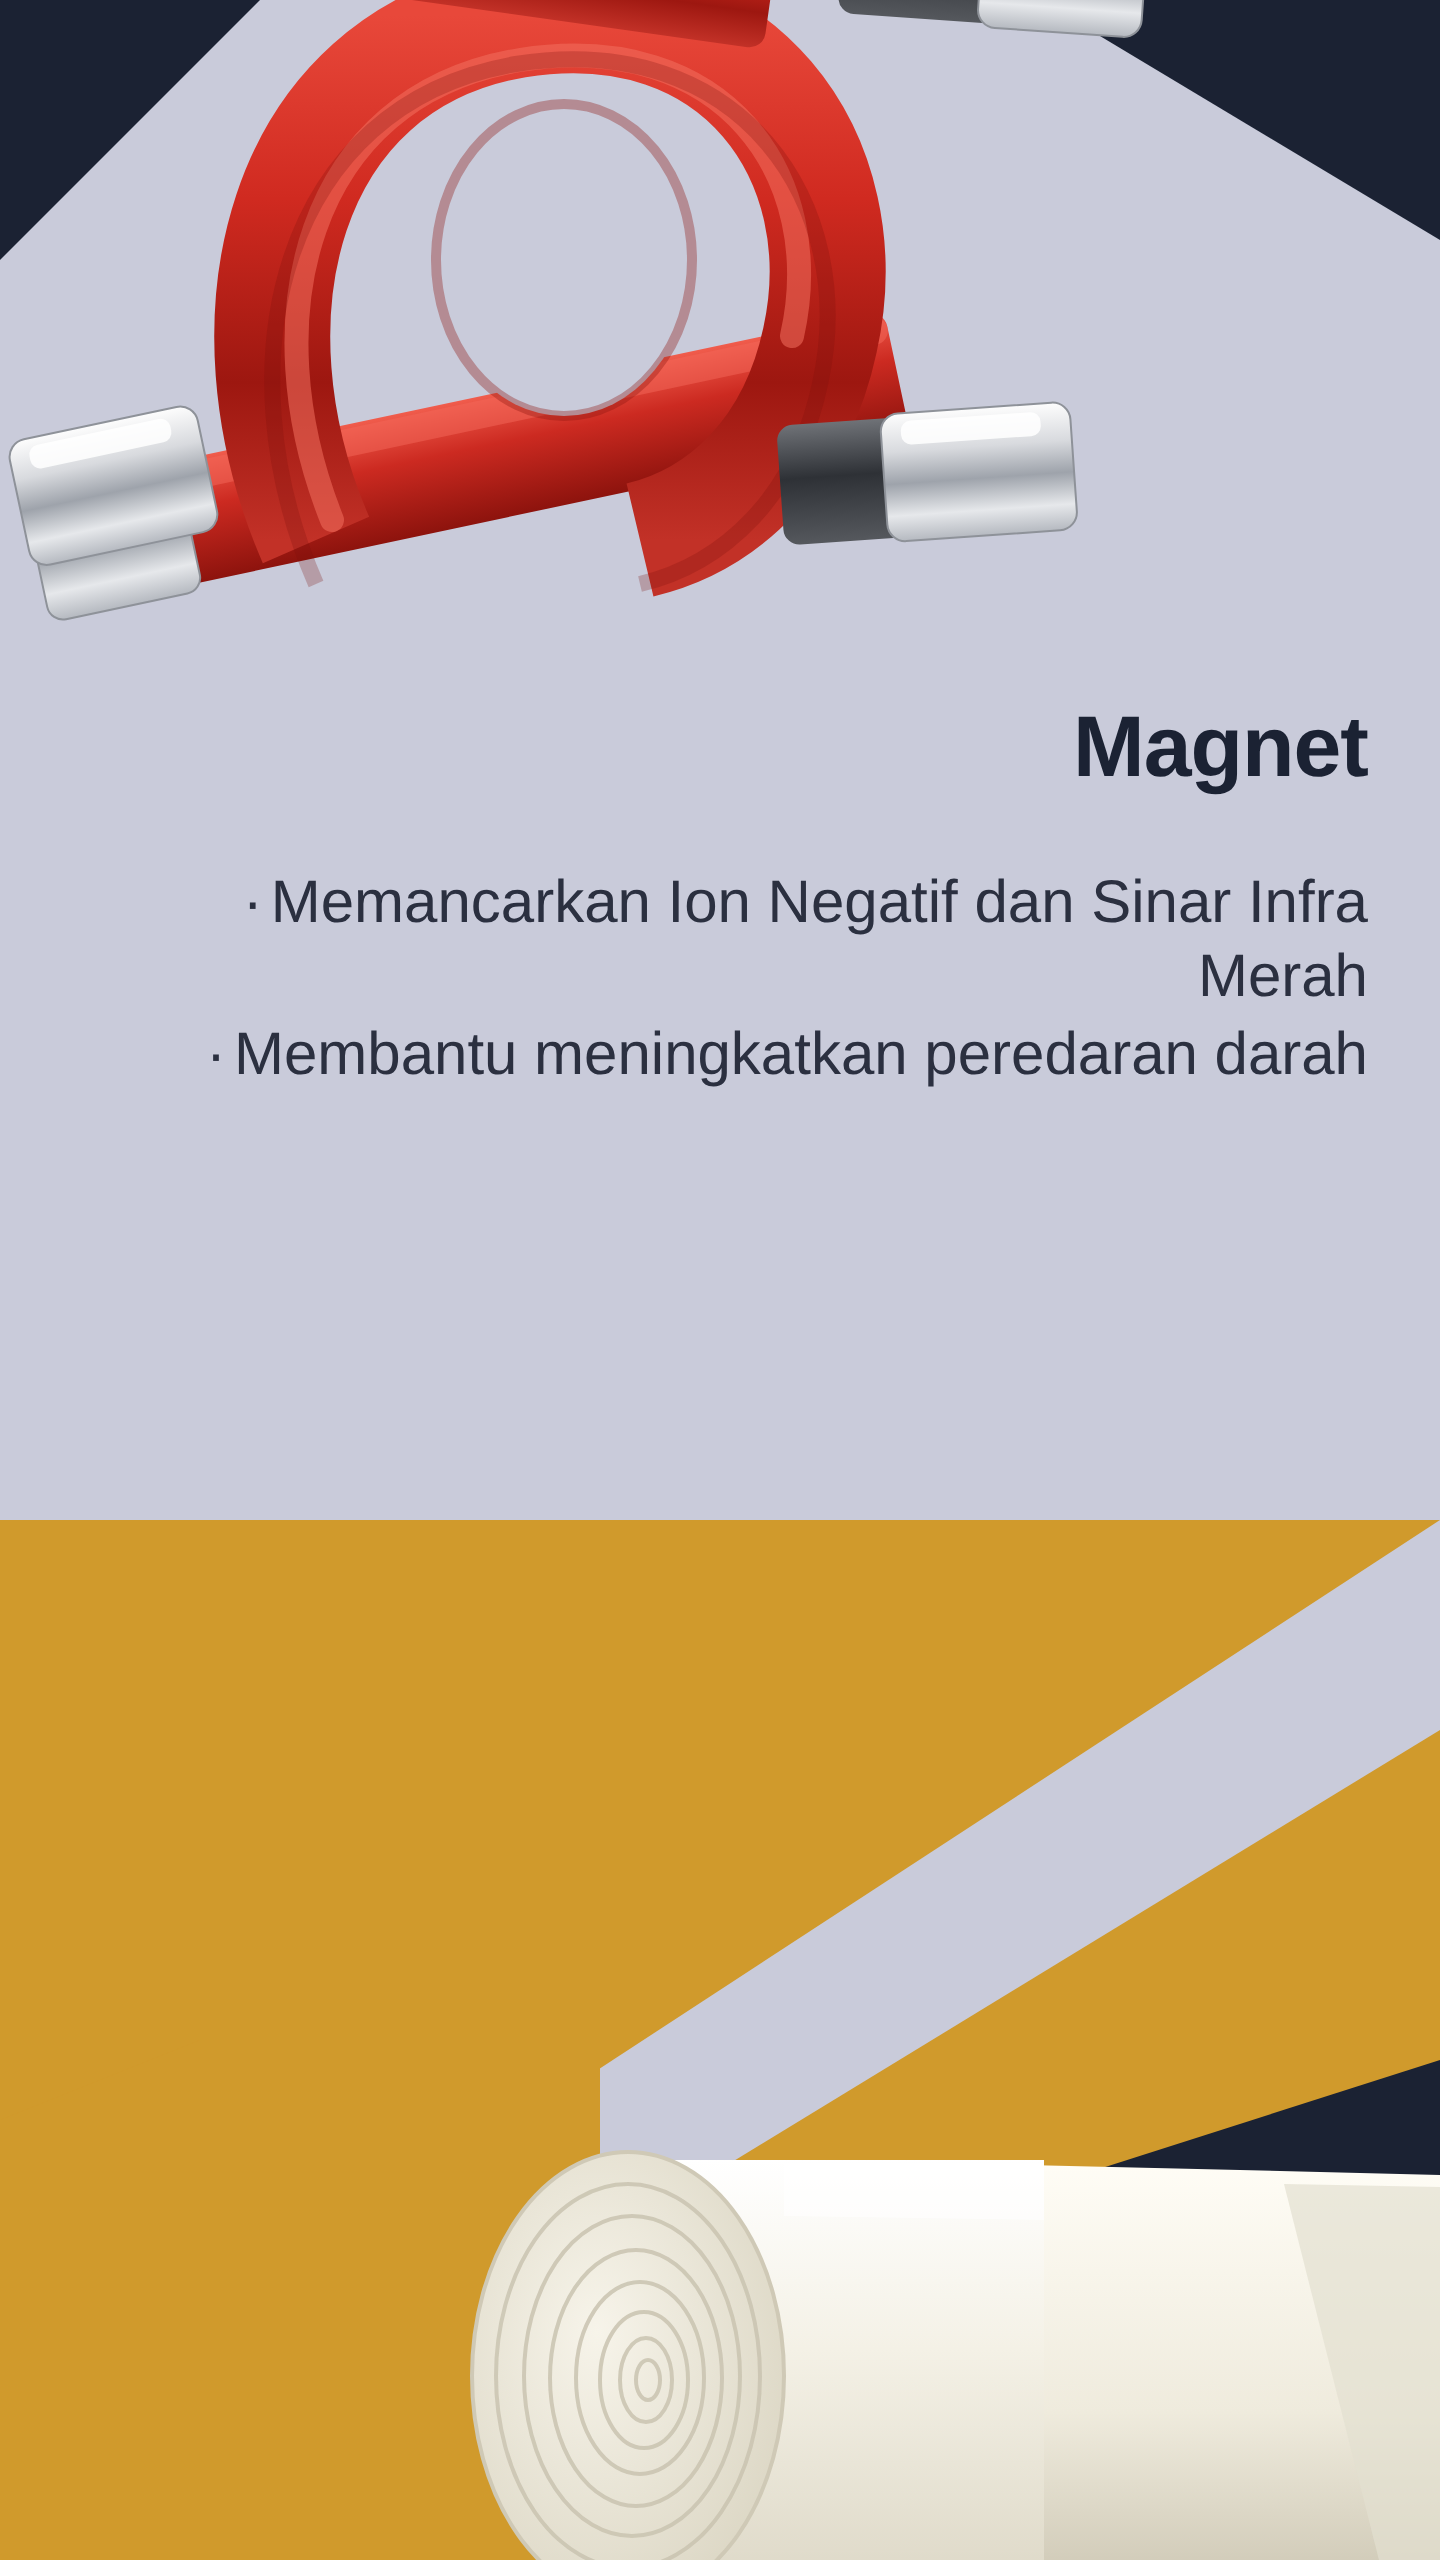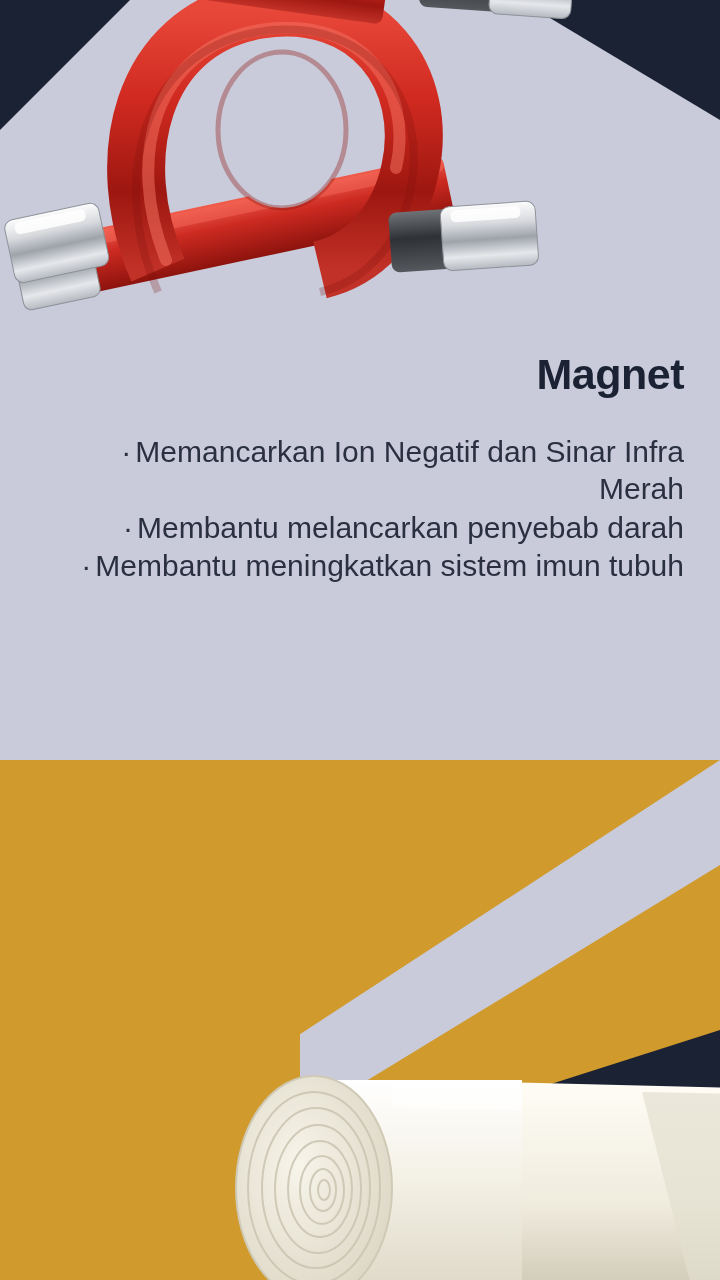--- a/index.html
+++ b/index.html
@@ -195,22 +195,21 @@
         <rect x="18" y="238" width="96" height="64" rx="9" fill="url(#steel)" stroke="#8e9299" stroke-width="1"></rect>
         <rect x="28" y="242" width="72" height="12" rx="5" fill="#ffffff" opacity="0.85"></rect>
       </g>
     </svg>
   </div>
 
   <div class="content">
     <div class="title">Magnet</div>
     <ul class="bullets">
       <li><span class="dot">·</span><span>Memancarkan Ion Negatif dan Sinar Infra Merah</span></li>
-      <li><span class="dot">·</span><span>Membantu melancarkan penyebab darah</span></li>
-      <li><span class="dot">·</span><span>Membantu meningkatkan sistem imun tubuh</span></li>
+      <li><span class="dot">·</span><span>Membantu meningkatkan peredaran darah</span></li>
     </ul>
   </div>
 
   <div class="bottom">
     <div class="band-dark-diag"></div>
     <div class="band-gold-diag"></div>
     <div class="band-white-diag"></div>
     <div class="band-dark-1"></div>
     <div class="gold-block"></div>
   </div>

